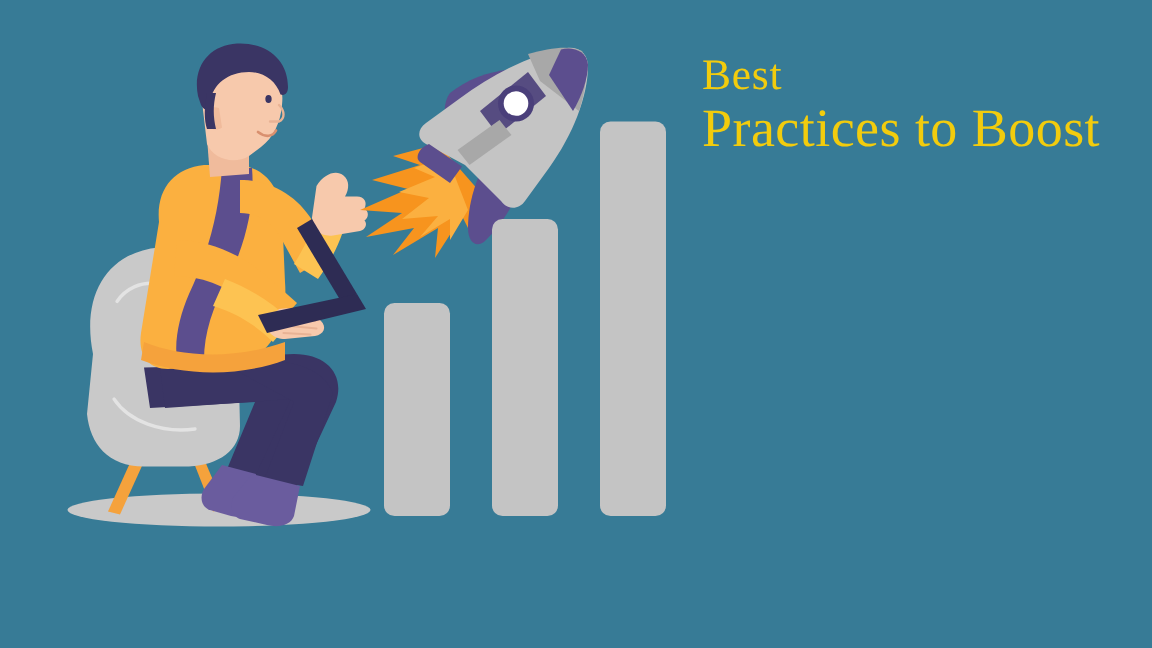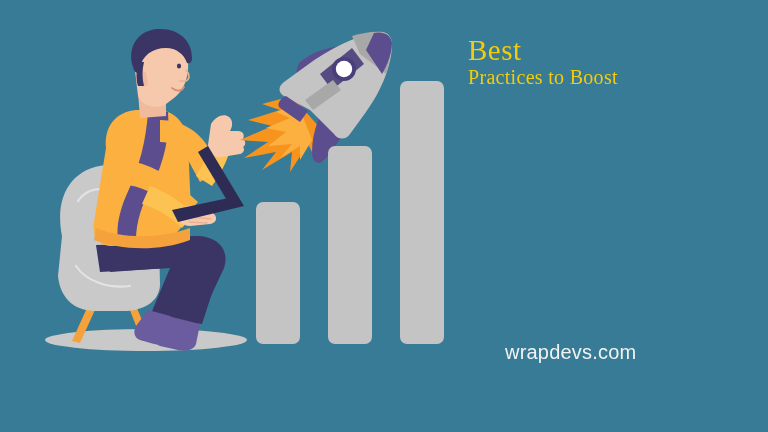--- a/index.html
+++ b/index.html
@@ -51,21 +51,21 @@
     letter-spacing: 0.5px;
     margin-bottom: 2px;
   }
   #hl-webdesign {
     font-size: 45px;
     font-weight: 700;
     letter-spacing: 0.5px;
     margin-bottom: 1px;
   }
   #hl-practices {
-    font-size: 20px;
+    font-size: 36px;
     letter-spacing: 0.3px;
     margin-bottom: 12px;
   }
   #hl-conversions {
     font-size: 29px;
     letter-spacing: 0.3px;
   }
 
   
   #site-url {
@@ -286,15 +286,14 @@
 
   <div class="bar" id="bar-1"></div>
   <div class="bar" id="bar-2"></div>
   <div class="bar" id="bar-3"></div>
 
   <div id="headline">
     <span class="hl-line" id="hl-best">Best</span>
     <span class="hl-line" id="hl-practices">Practices to Boost</span>
   </div>
 
-  <div id="site-url">wrapdevs.com</div>
 
 </div>
 
 </body></html>

